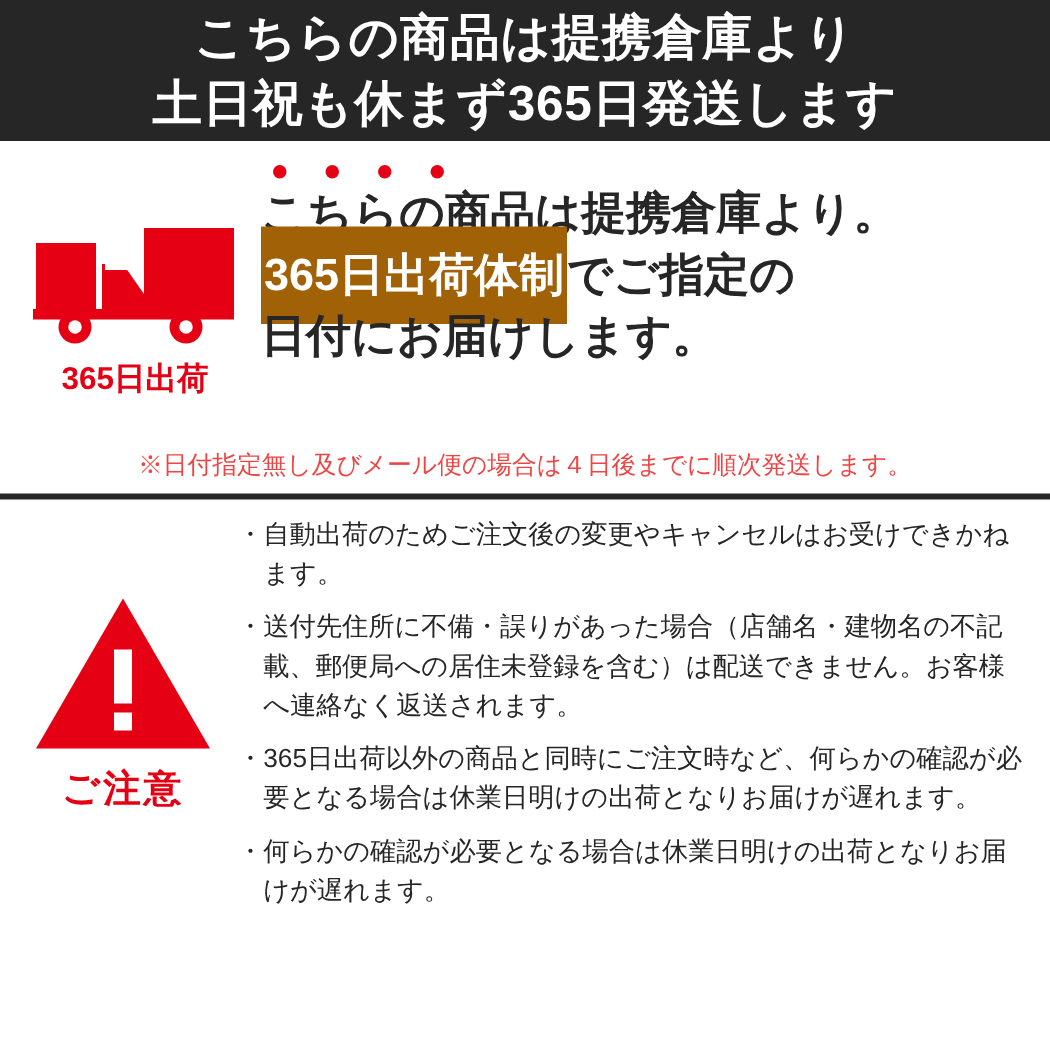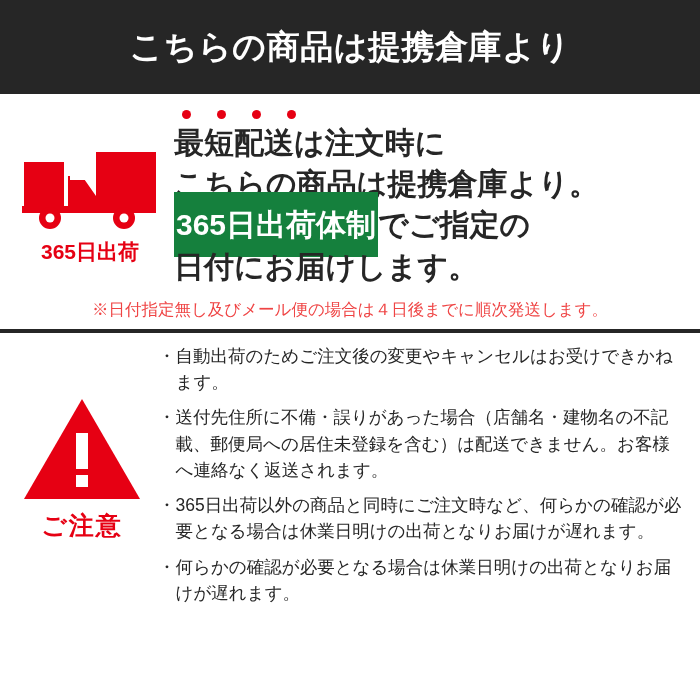--- a/index.html
+++ b/index.html
@@ -98,21 +98,21 @@
     display: block;
   }
   .mline {
     font-size: 30px;
     font-weight: bold;
     color: #262626;
     line-height: 1.38;
     white-space: nowrap;
   }
   .hl {
-    background: #15803d;
+    background: #a16207;
     color: #ffffff;
     padding: 16px 2px;
   }
   .note {
     font-size: 16.5px;
     color: #ef4444;
     text-align: center;
     margin-top: 4px;
     white-space: nowrap;
   }
@@ -169,20 +169,21 @@
     flex: 1;
   }
 </style>
 </head>
 <body>
 
 <div class="banner">
 
   <div class="header">
     <div class="header-line">こちらの商品は提携倉庫より</div>
+    <div class="header-line">土日祝も休まず365日発送します</div>
   </div>
 
   <div class="mid">
     <div class="mid-body">
 
       <div class="truck-col">
         <svg class="truck-icon" viewBox="0 0 140 86" aria-hidden="true">
           <g fill="#e60013">
 
             <path d="M4 16 h42 v14 h16 l14 20 v10 h-72 z"></path>
@@ -206,21 +207,20 @@
         <div class="truck-label">365日出荷</div>
       </div>
 
       <div class="text-col">
         <div class="dots">
           <span class="dot"></span>
           <span class="dot"></span>
           <span class="dot"></span>
           <span class="dot"></span>
         </div>
-        <div class="mline">最短配送は注文時に</div>
         <div class="mline">こちらの商品は提携倉庫より。</div>
         <div class="mline"><span class="hl">365日出荷体制</span><span>でご指定の</span></div>
         <div class="mline">日付にお届けします。</div>
       </div>
     </div>
     <div class="note">※日付指定無し及びメール便の場合は４日後までに順次発送します。</div>
   </div>
 
   <div class="caution">
     <div class="warn-col">

